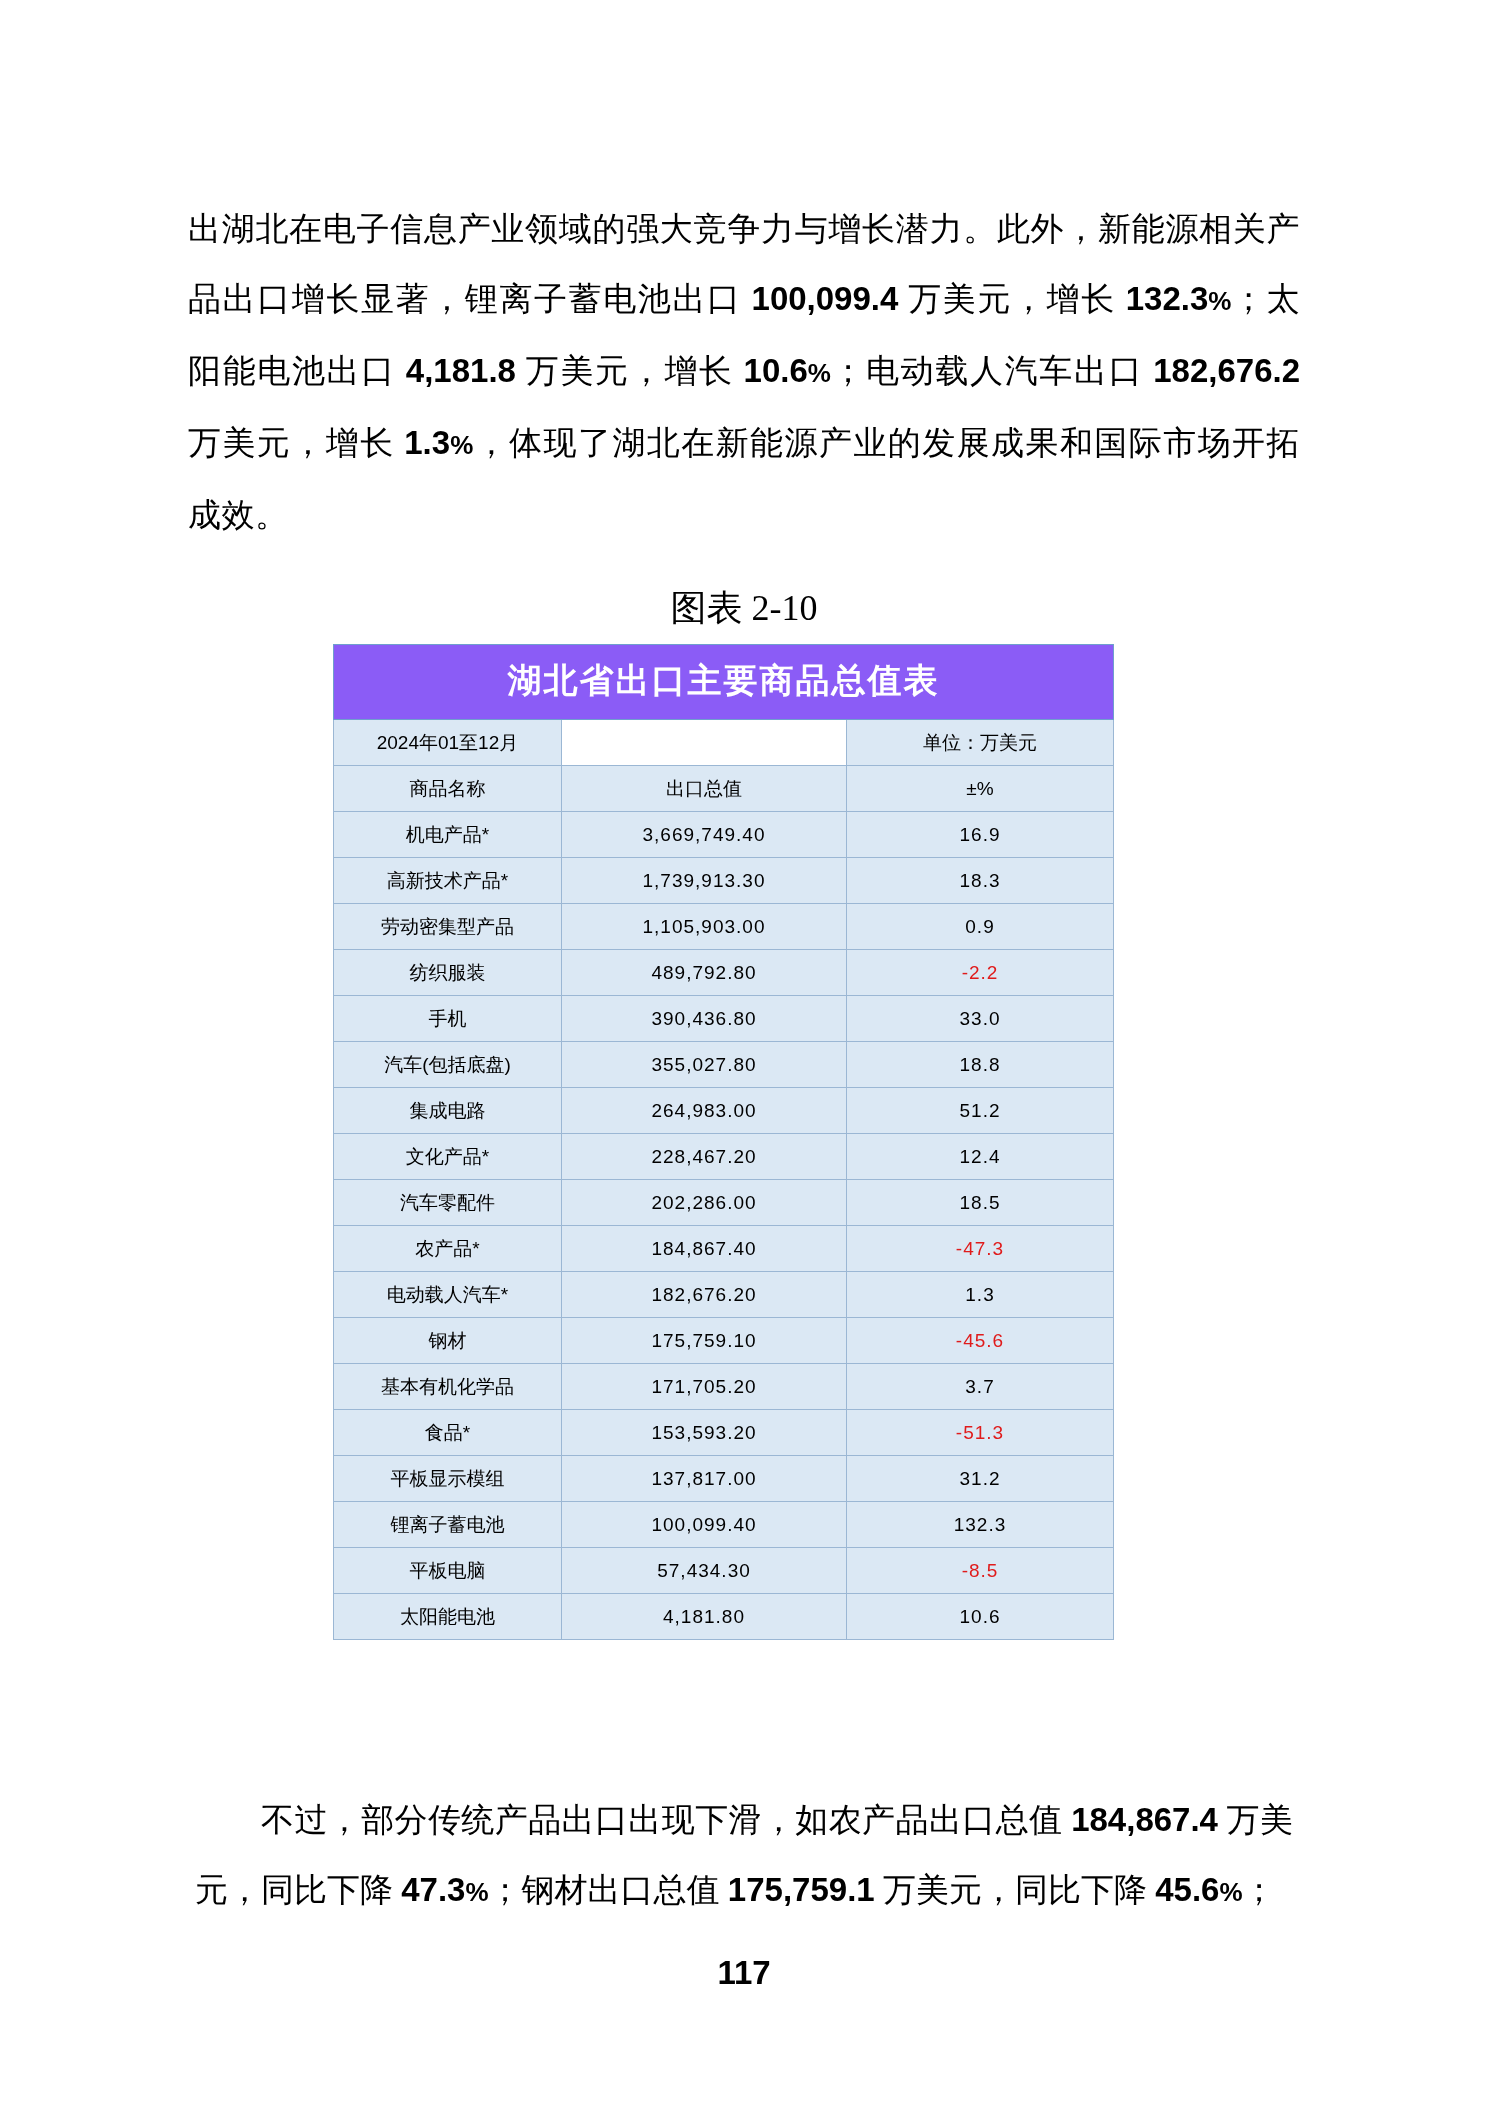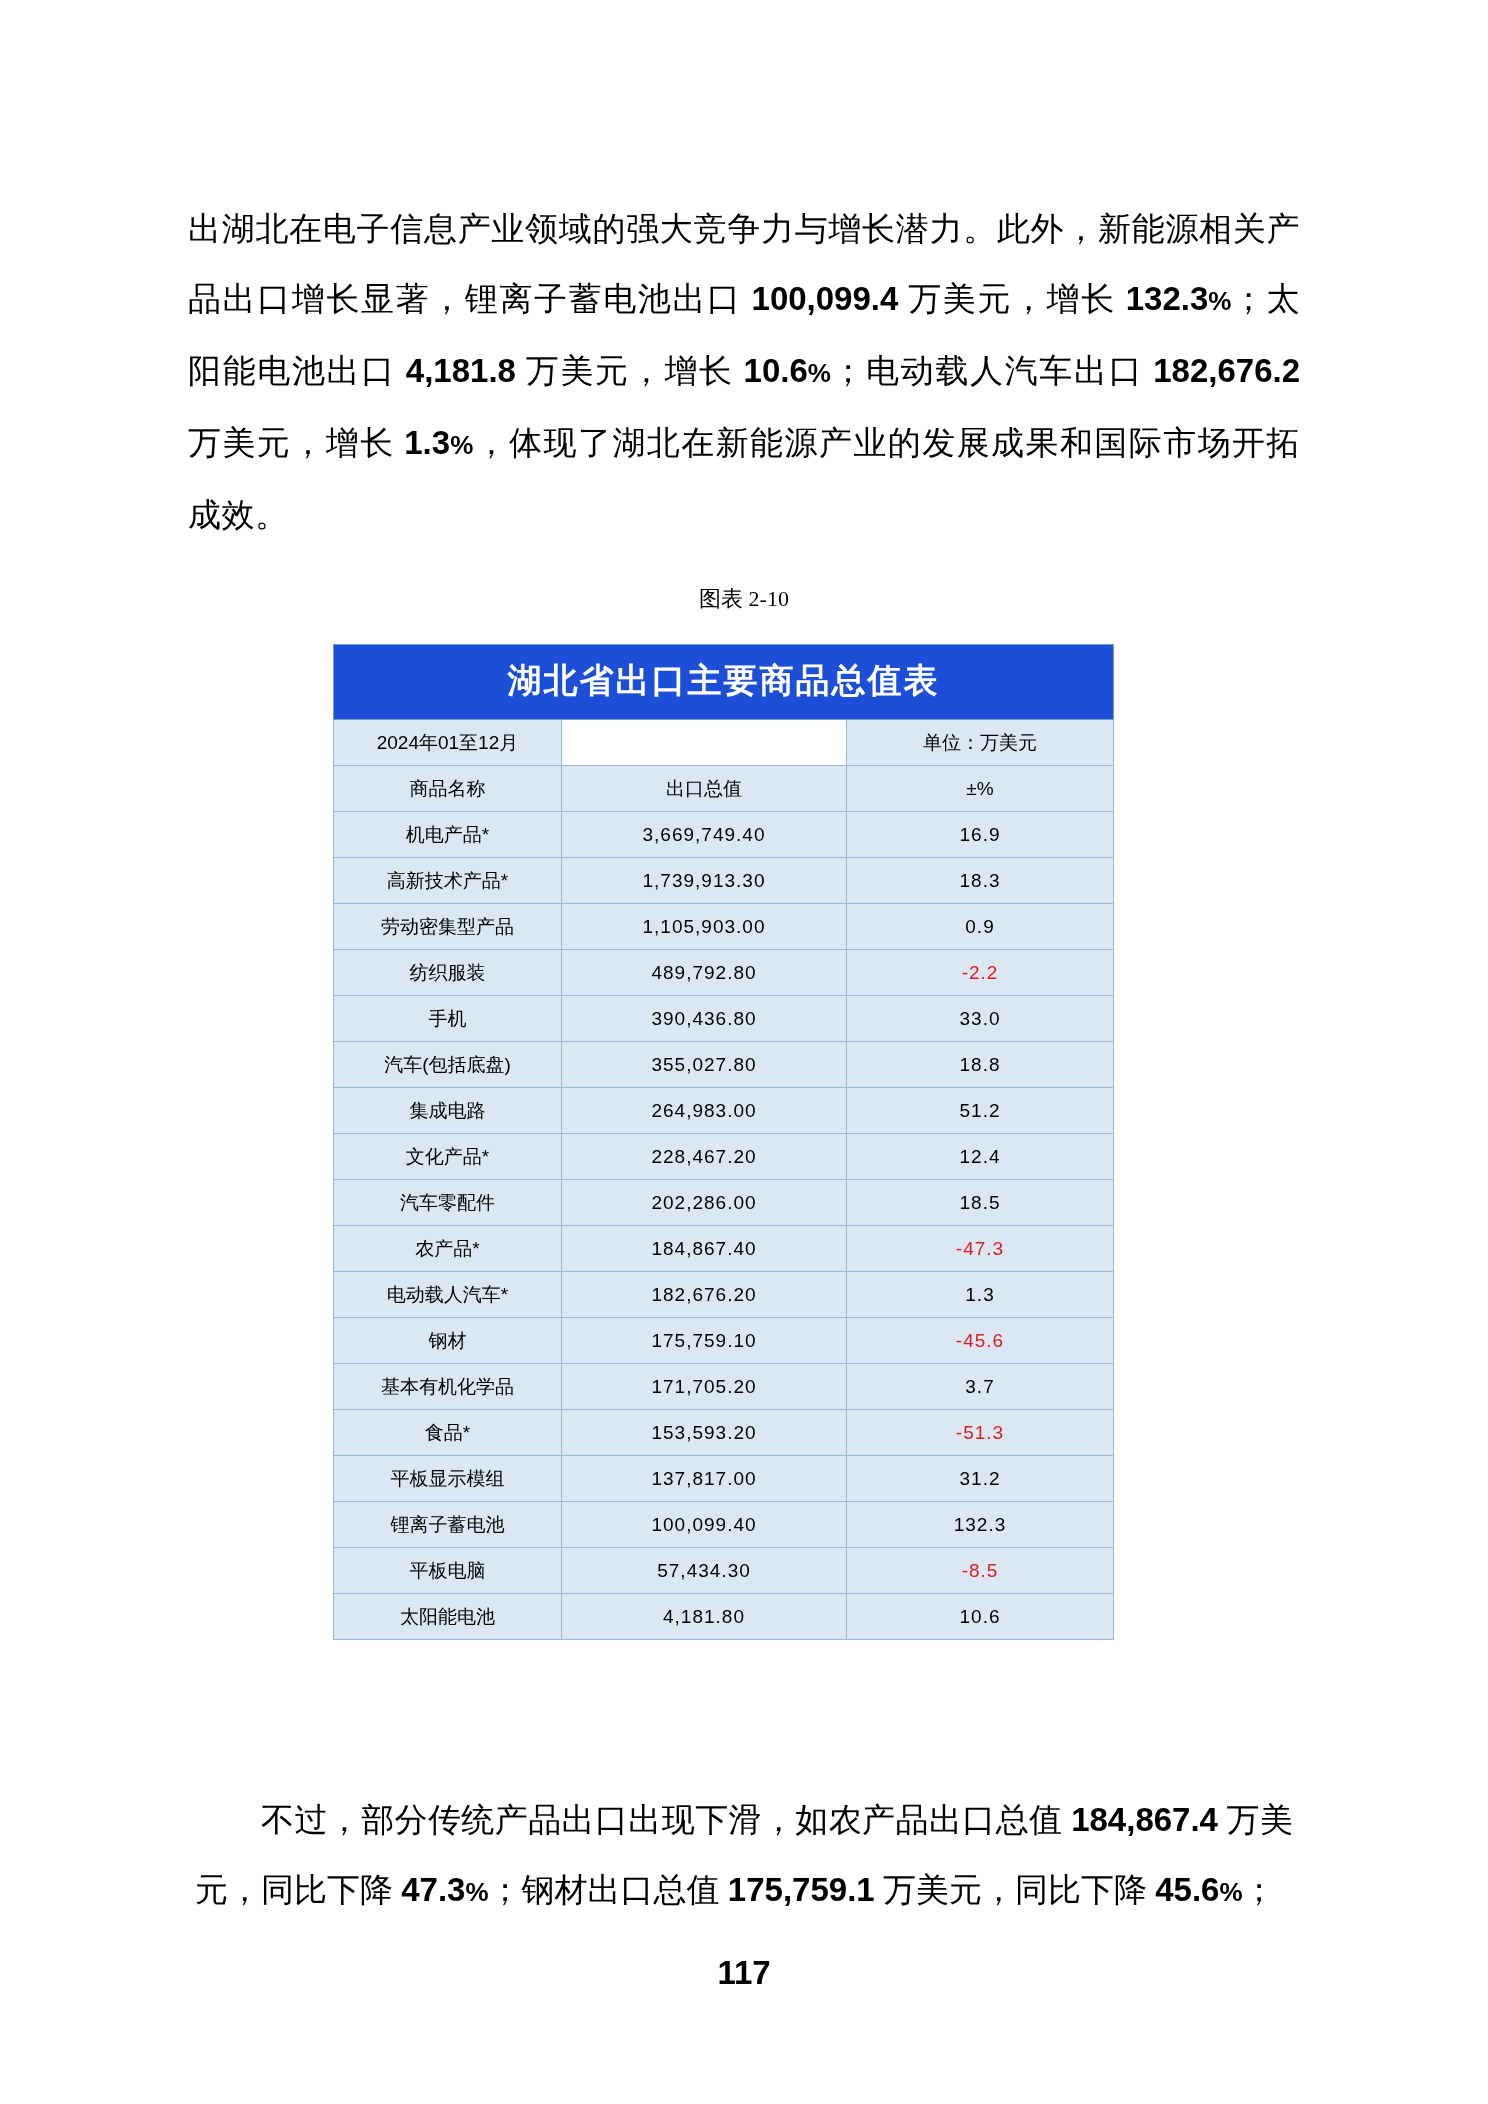--- a/index.html
+++ b/index.html
@@ -46,40 +46,40 @@
     font-family: "Liberation Sans", sans-serif;
     font-weight: 700;
     font-size: 26px;
   }
   .fig-caption {
     position: absolute;
     left: 0;
     top: 568px;
     width: 1488px;
     text-align: center;
-    font-size: 22px;
+    font-size: 36px;
     font-family: "Liberation Serif", serif;
   }
   .table-wrap {
     position: absolute;
     left: 333px;
     top: 628px;
     width: 780px;
   }
   table.main {
     border-collapse: collapse;
     width: 780px;
     table-layout: fixed;
   }
   table.main col.c1 { width: 228px; }
   table.main col.c2 { width: 285px; }
   table.main col.c3 { width: 267px; }
 
   .title-row td {
-    background: #1d4ed8;
+    background: #8b5cf6;
     color: #ffffff;
     text-align: center;
     font-size: 34px;
     font-weight: 700;
     letter-spacing: 2px;
     padding: 13px 0 15px 0;
     border: 1px solid #6f9fce;
     font-family: "Liberation Sans", sans-serif;
   }
   td.cell {

